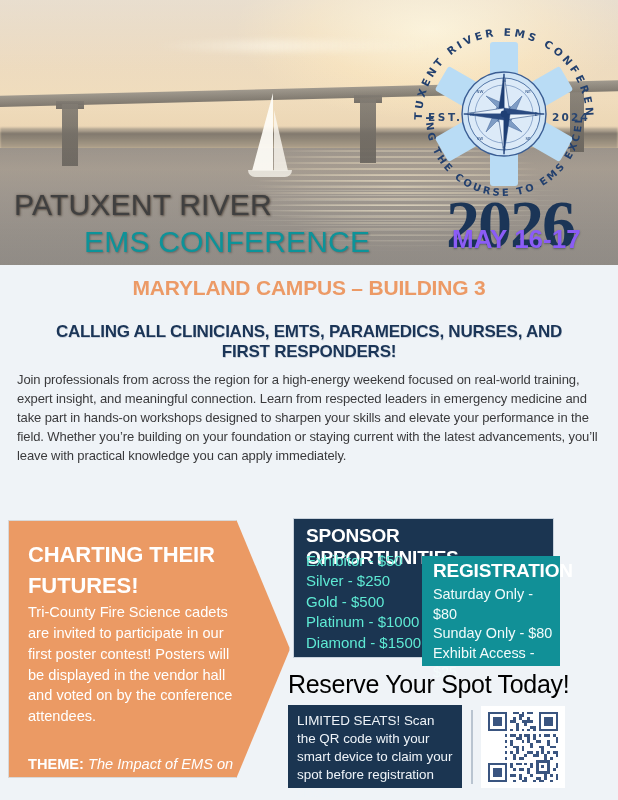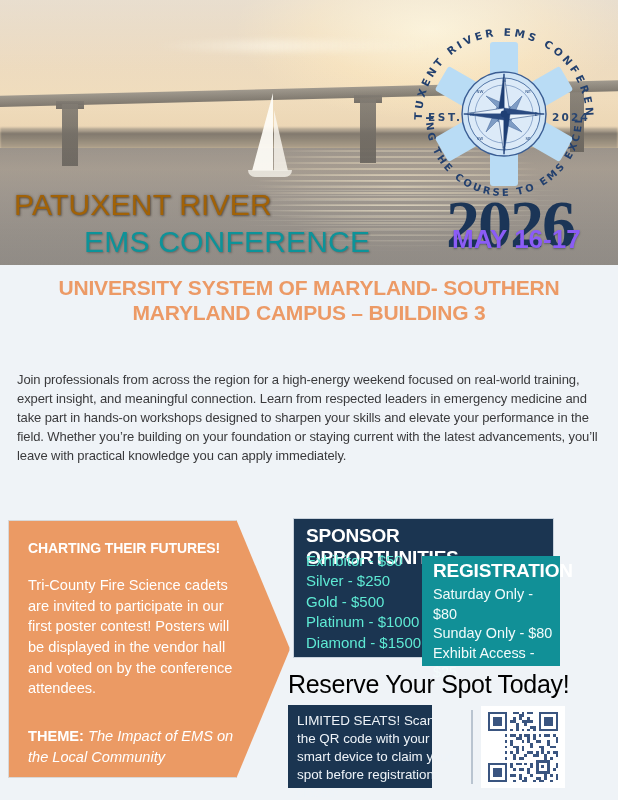--- a/index.html
+++ b/index.html
@@ -144,21 +144,21 @@
   }
   .logo-badge svg { display: block; }
 
   
   .title-line1 {
     position: absolute;
     left: 14px; top: 188px;
     font-size: 30px;
     font-weight: normal;
     letter-spacing: 0.2px;
-    color: #a16207;
+    color: #404040;
     text-shadow: 1px 1px 2px rgba(60,50,40,0.55), 0 0 3px rgba(80,64,48,0.5);
   }
   .title-line2 {
     position: absolute;
     left: 84px; top: 225px;
     font-size: 30px;
     font-weight: normal;
     letter-spacing: 0.2px;
     color: #0d9399;
     text-shadow: 1px 1px 2px rgba(50,60,60,0.45);
@@ -231,25 +231,25 @@
   }
   .chevron-inner {
     position: absolute;
     left: 19px; top: 18px;
     width: 214px;
     color: #ffffff;
     font-size: 14.6px;
     line-height: 1.42;
   }
   .chev-title {
-    font-size: 14px;
+    font-size: 22px;
     font-weight: bold;
     letter-spacing: -0.1px;
     display: block;
-    margin-bottom: 16px;
+    margin-bottom: 1px;
   }
   .chev-theme {
     display: block;
     margin-top: 27px;
   }
   .chev-theme b { font-weight: bold; font-style: normal; }
   .chev-theme i { font-style: italic; }
 
   
   .sponsor-box {
@@ -305,21 +305,21 @@
     left: 288px; top: 670px;
     color: #000000;
     font-size: 25px;
     letter-spacing: -0.3px;
   }
 
   
   .seats-box {
     position: absolute;
     left: 288px; top: 705px;
-    width: 144px; height: 83px;
+    width: 174px; height: 83px;
     background: #1b3551;
   }
   .seats-text {
     position: absolute;
     left: 9px; top: 7px;
     width: 158px;
     color: #eef3f8;
     font-size: 13.4px;
     line-height: 1.34;
   }
@@ -431,24 +431,27 @@
       <text x="148" y="107" font-family="DejaVu Sans, sans-serif" font-size="10.5" letter-spacing="2.2" fill="#2a4670" font-weight="bold">2024</text>
     </svg>
   </div>
 
   <div class="title-line1">PATUXENT RIVER</div>
   <div class="title-line2">EMS CONFERENCE</div>
   <div class="year-2026">2026</div>
   <div class="dates">MAY 16-17</div>
 
   <div class="venue">
-    <div>UNIVERSITY SYSTEM OF MARYLAND- SOUTHERN</div>
     <div>MARYLAND CAMPUS – BUILDING 3</div>
   </div>
 
+  <div class="calling">
+    <div>CALLING ALL CLINICIANS, EMTS, PARAMEDICS, NURSES, AND</div>
+    <div>FIRST RESPONDERS!</div>
+  </div>
 
   <div class="body-copy">Join professionals from across the region for a high-energy weekend focused on real-world training, expert insight, and meaningful connection. Learn from respected leaders in emergency medicine and take part in hands-on workshops designed to sharpen your skills and elevate your performance in the field. Whether you’re building on your foundation or staying current with the latest advancements, you’ll leave with practical knowledge you can apply immediately.</div>
 
   <div class="chevron-card">
     <div class="chevron-inner">
       <span class="chev-title">CHARTING THEIR FUTURES!</span>
       <span>Tri-County Fire Science cadets are invited to participate in our first poster contest! Posters will be displayed in the vendor hall and voted on by the conference attendees.</span>
       <span class="chev-theme"><b>THEME:</b><i> The Impact of EMS on the Local Community</i></span>
     </div>
   </div>

